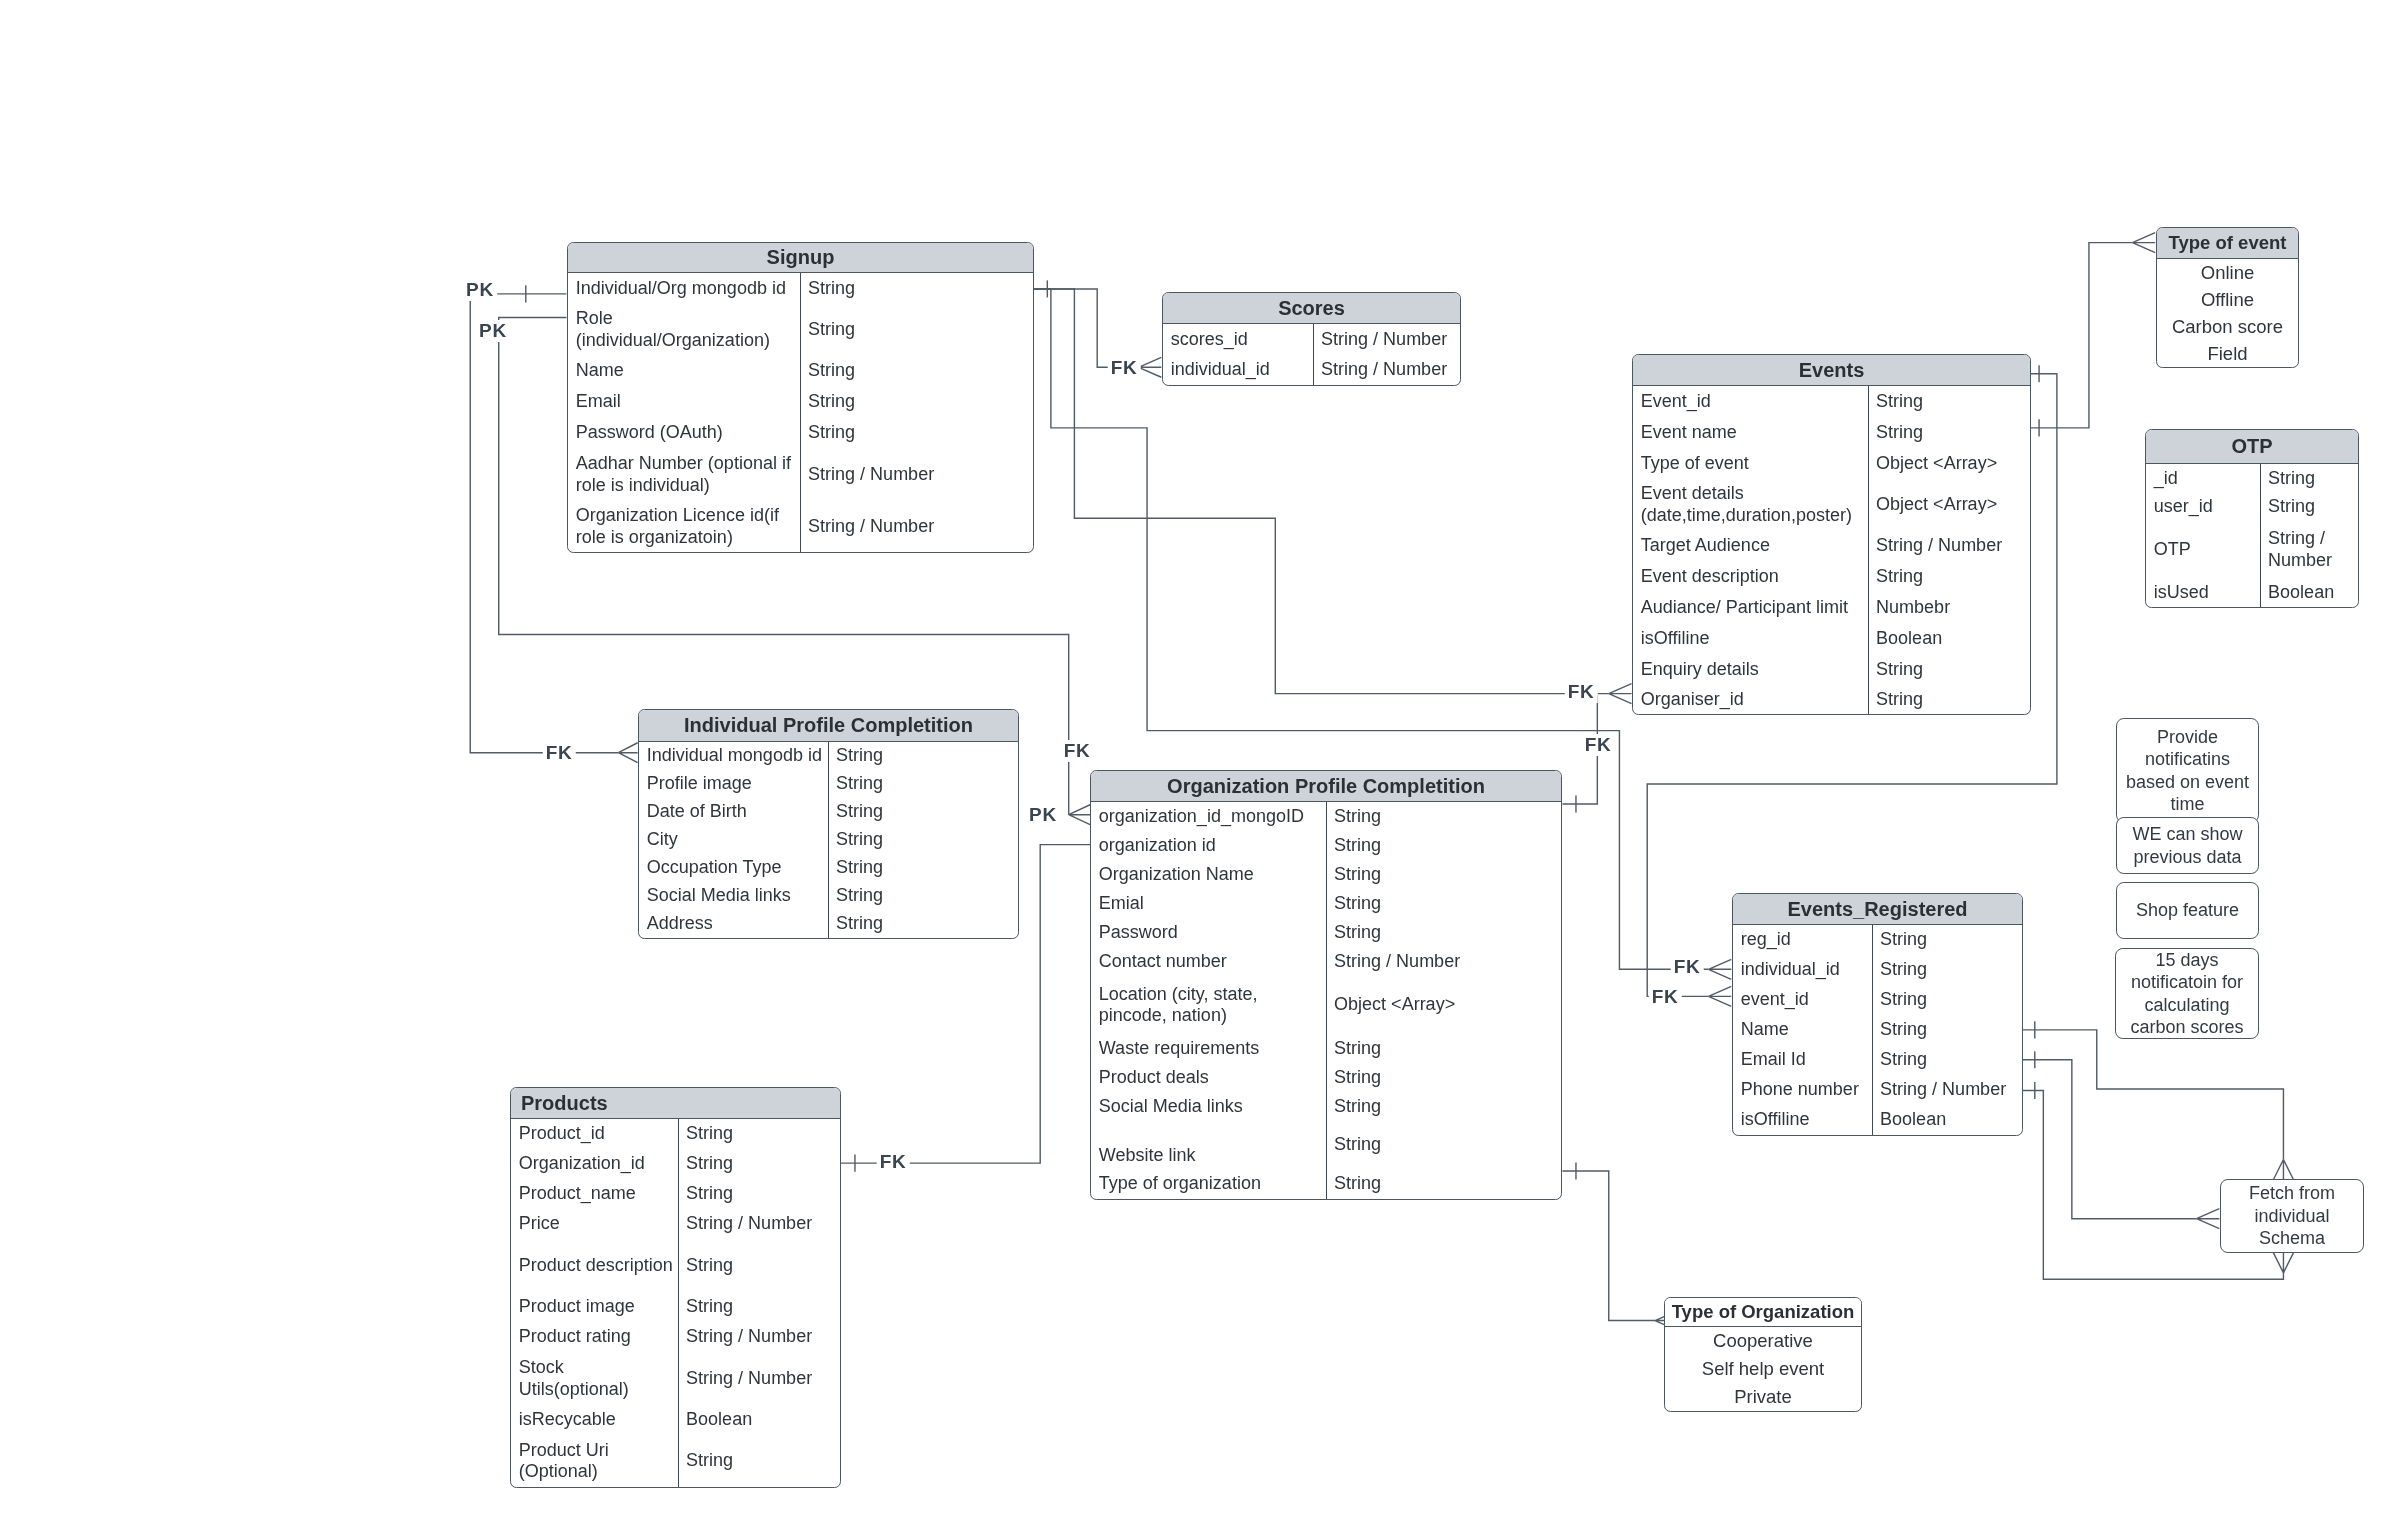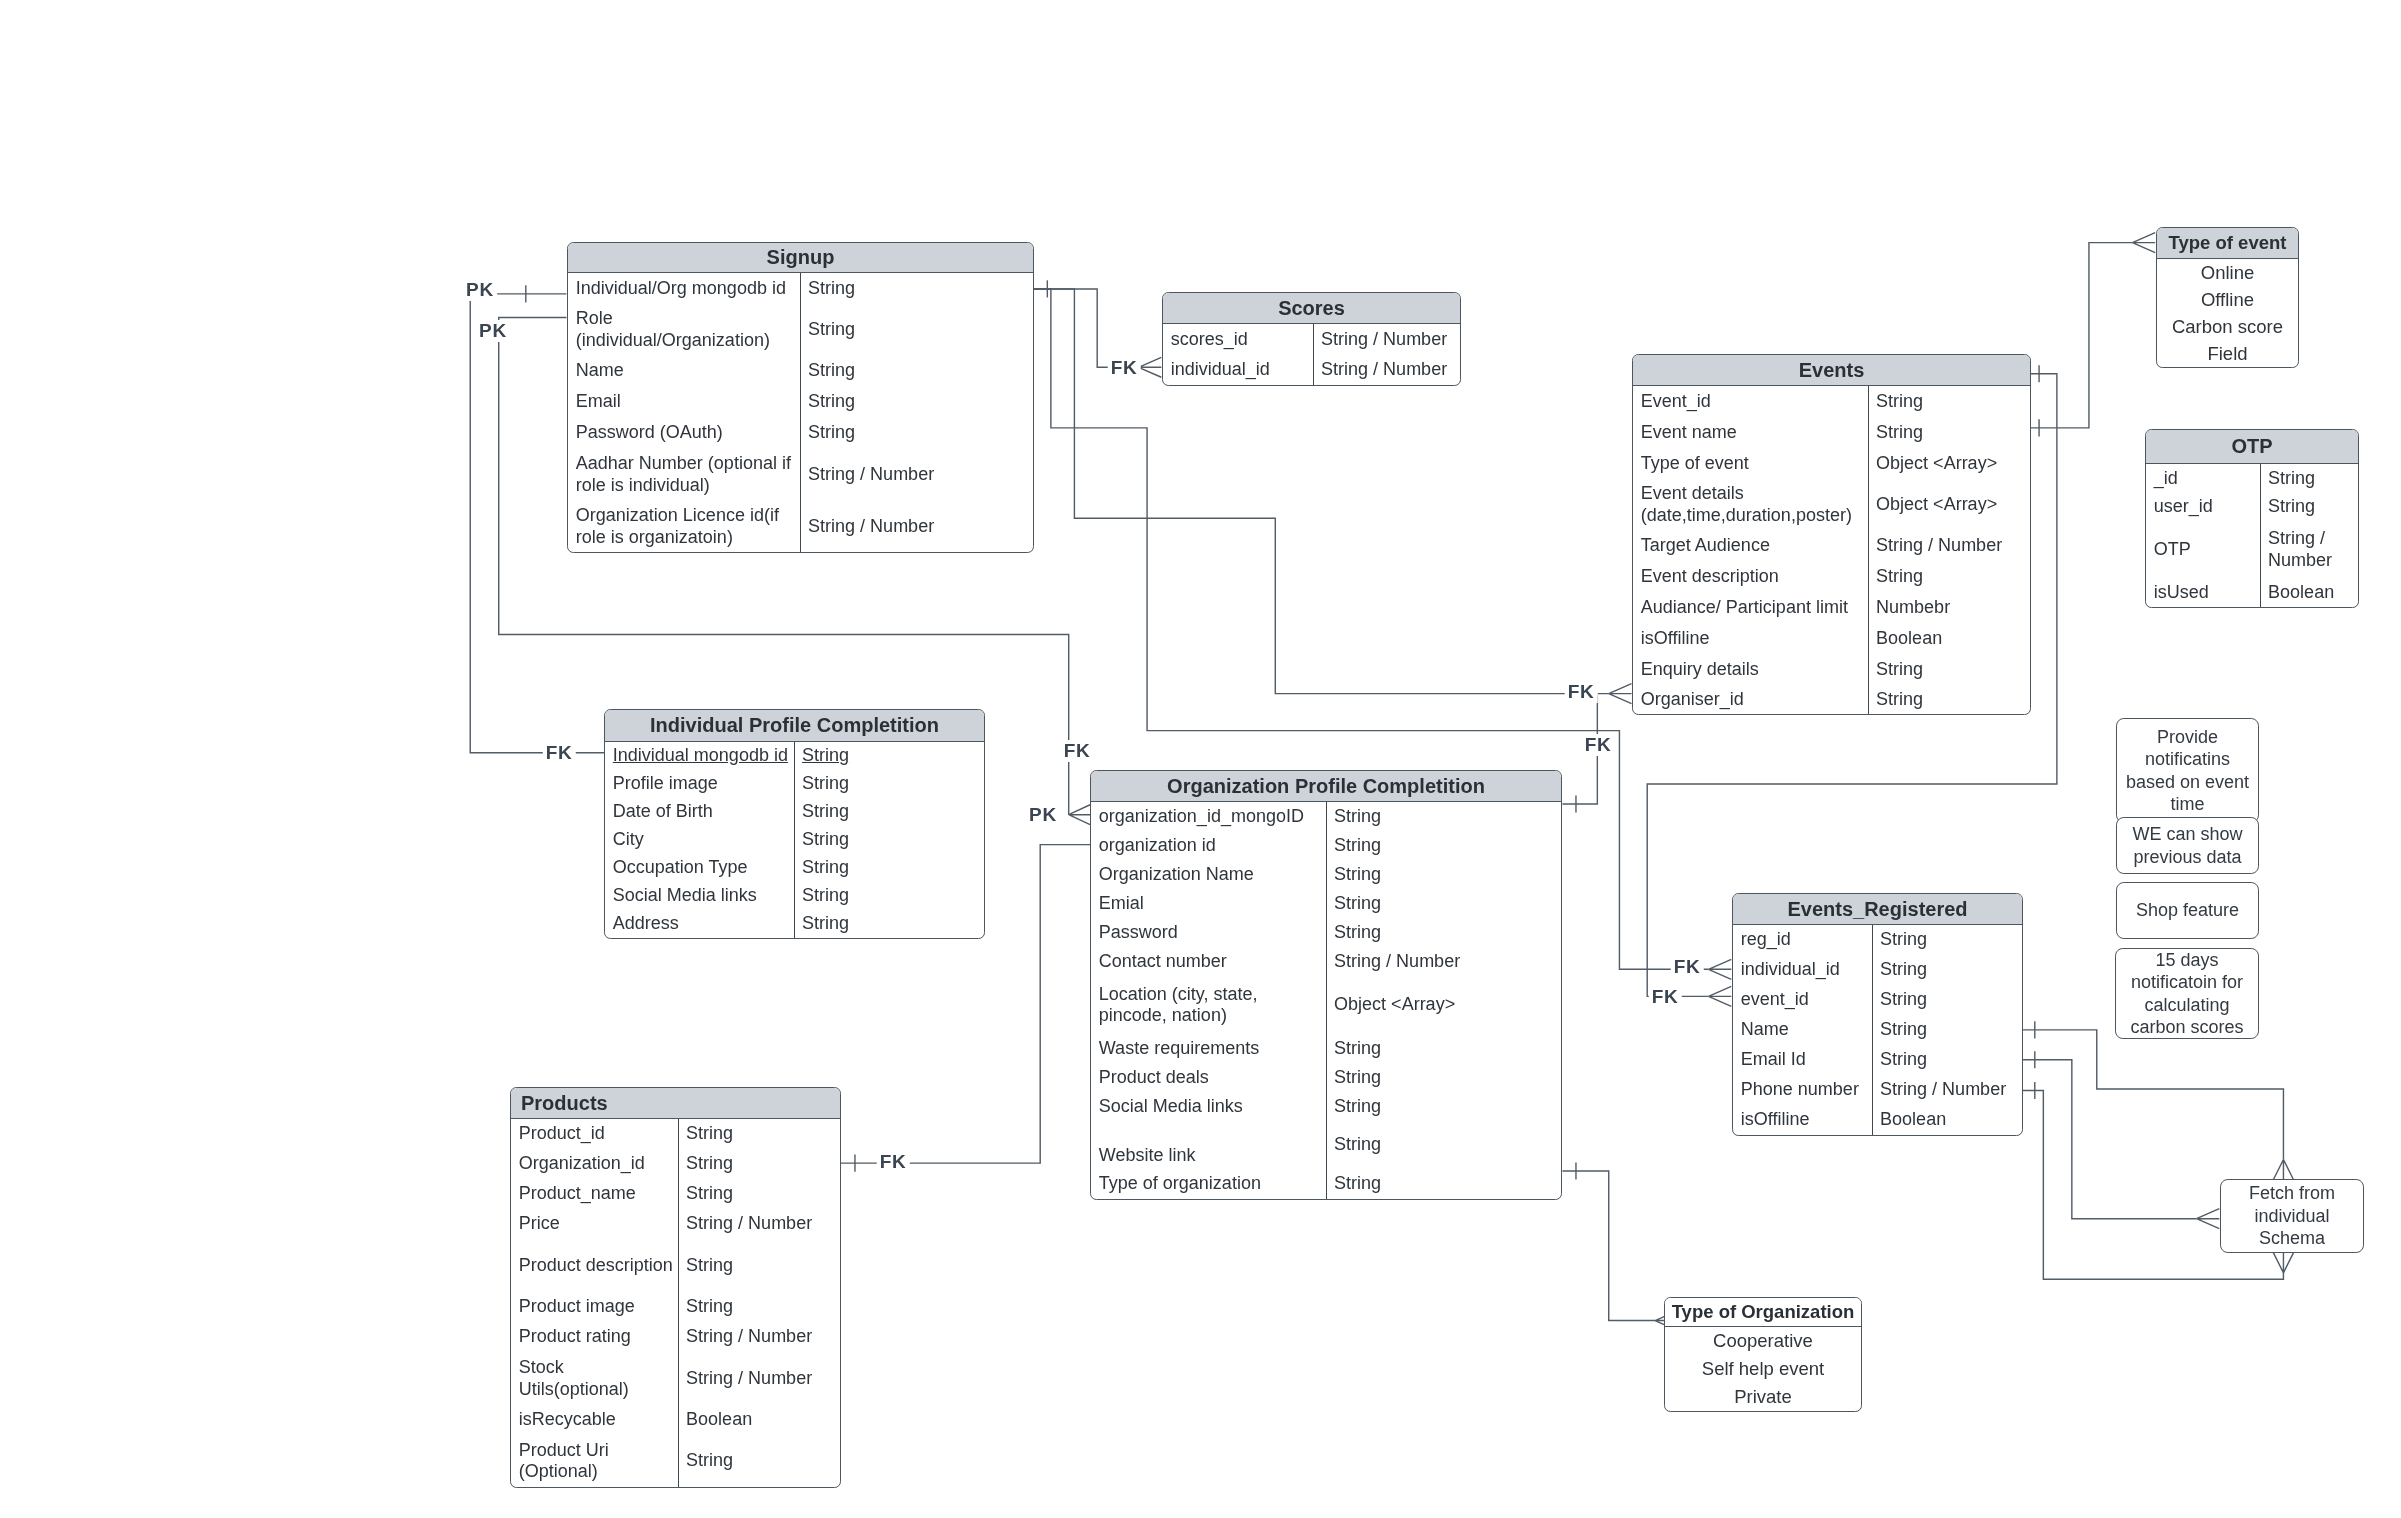--- a/index.html
+++ b/index.html
@@ -178,23 +178,23 @@
         </div>
         <div class="erow" style="min-height: 57px;">
           <div class="cell cell-name" style="width: 114px;">OTP</div>
           <div class="cell cell-type" style="width: 97px;">String / Number</div>
         </div>
         <div class="erow" style="min-height: 28.5px;">
           <div class="cell cell-name" style="width: 114px;">isUsed</div>
           <div class="cell cell-type" style="width: 97px;">Boolean</div>
         </div>
       </div>
-      <div class="entity" style="left: 604px; top: 709px; width: 381px;">
+      <div class="entity" style="left: 638px; top: 709px; width: 381px;">
         <div class="entity-header" style="height: 32px;">Individual Profile Completition</div>
-        <div class="erow" style="min-height: 28px; text-decoration: underline;">
+        <div class="erow" style="min-height: 28px;">
           <div class="cell cell-name" style="width: 189px;">Individual mongodb id</div>
           <div class="cell cell-type" style="width: 190px;">String</div>
         </div>
         <div class="erow" style="min-height: 28px;">
           <div class="cell cell-name" style="width: 189px;">Profile image</div>
           <div class="cell cell-type" style="width: 190px;">String</div>
         </div>
         <div class="erow" style="min-height: 28px;">
           <div class="cell cell-name" style="width: 189px;">Date of Birth</div>
           <div class="cell cell-type" style="width: 190px;">String</div>

